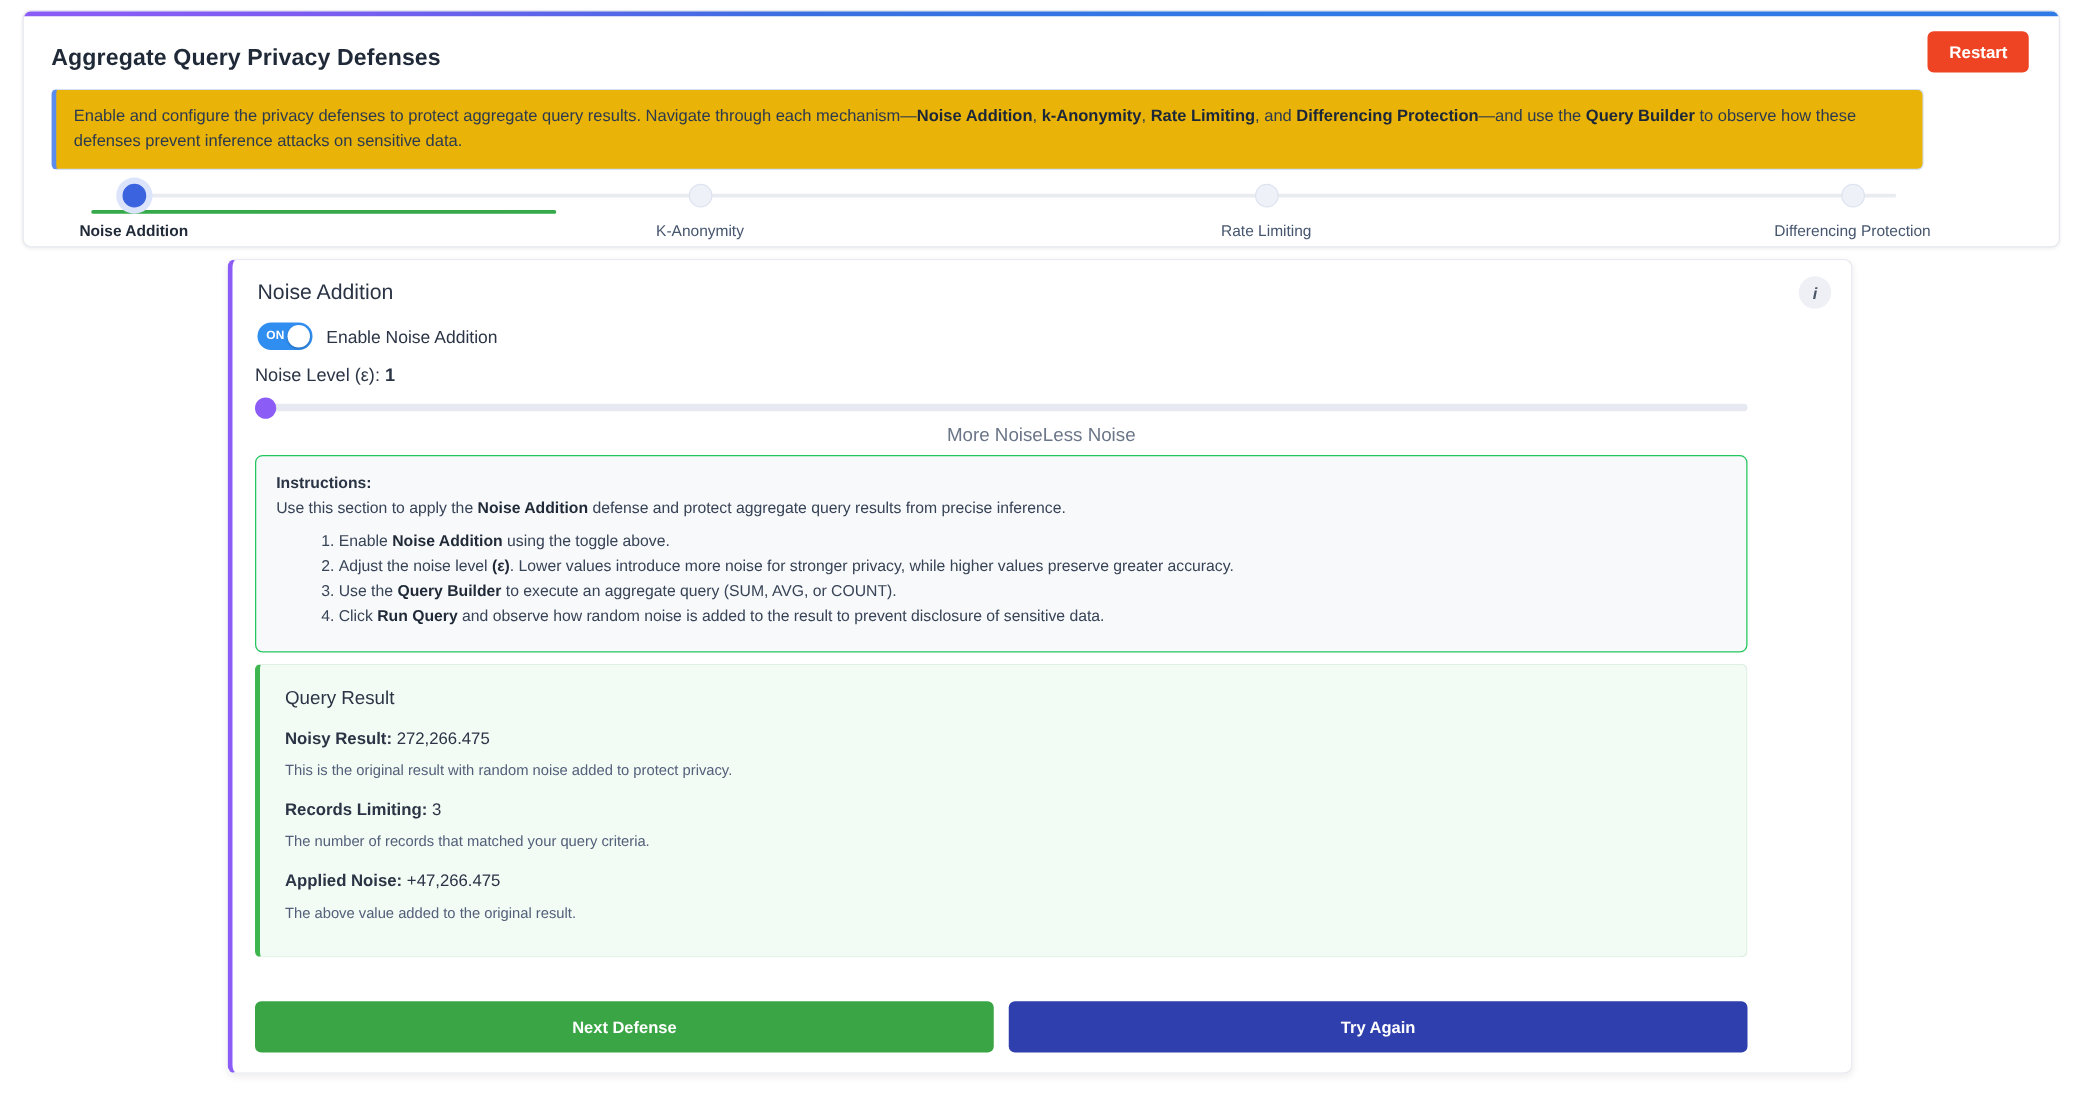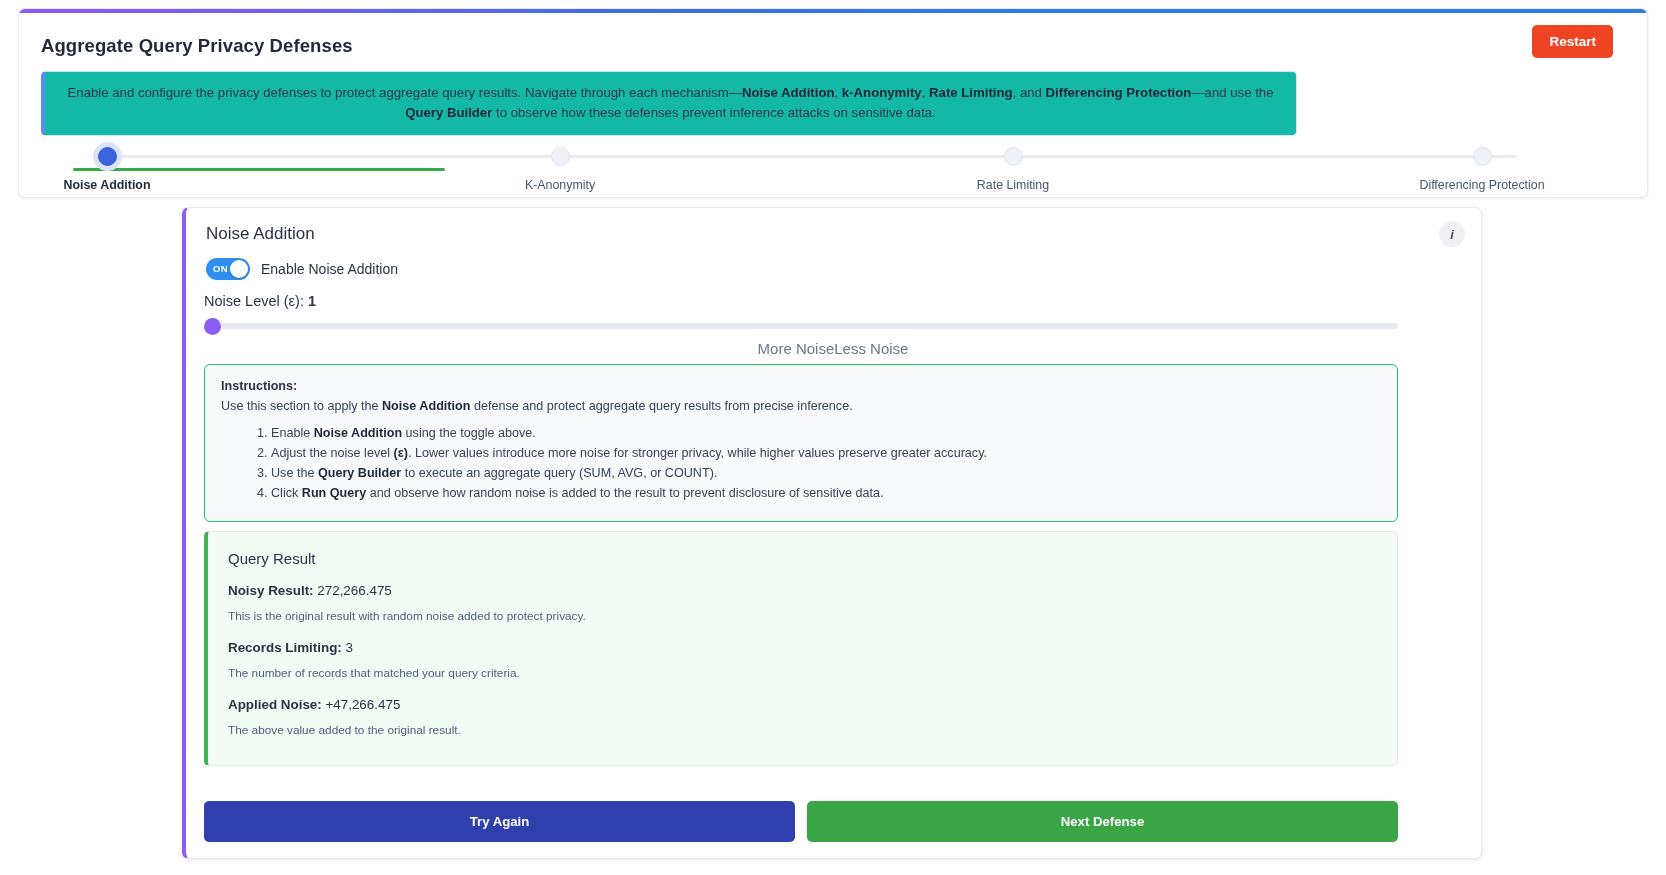--- a/index.html
+++ b/index.html
@@ -25,36 +25,36 @@
   .top-accent {
     position: absolute; left: 0; top: 0; width: 100%; height: 4px;
     background: linear-gradient(90deg,#8b5cf6 0%,#7c5cf0 14%,#3b6fe0 38%,#2f7ae5 62%,#2f7ae5 100%);
   }
   .top-title {
     position: absolute; left: 22px; top: 26px;
     font-size: 18.5px; font-weight: bold; color: #1f2937;
     letter-spacing: .1px;
   }
   .restart-btn {
-    position: absolute; right: 34px; top: 16px;
+    position: absolute; right: 24px; top: 16px;
     background: #ef4423; color: #fff;
     border: none; border-radius: 5px;
     font-family: "Liberation Sans", sans-serif;
     font-size: 13.5px; font-weight: bold;
     padding: 9px 17px; cursor: pointer;
   }
   .notice {
     position: absolute; left: 22px; top: 62px;
-    width: 1256px;
-    background: #14b8a6;
+    width: 1498px;
+    background: #eab308;
     border: 1px solid #cfe0f7;
     border-left: 4px solid #5b8def;
     border-radius: 5px;
     padding: 11px 14px 12px 14px;
-    font-size: 13.2px; line-height: 20px; color: #2c3a4e; text-align: center;
+    font-size: 13.2px; line-height: 20px; color: #2c3a4e;
   }
   .notice b { font-weight: bold; color: #1b2738; }
 
   
   .stepper { position: absolute; left: 54px; top: 130px; width: 1478px; height: 55px; }
   .step-track {
     position: absolute; left: 34px; top: 16px; right: 34px; height: 3px;
     background: #e9ebf1; border-radius: 2px;
   }
   .step-progress {
@@ -276,18 +276,18 @@
       <div class="sub">The number of records that matched your query criteria.</div>
 
       <div class="line">
         <b>Applied Noise:</b>
         <span>+47,266.475</span>
       </div>
       <div class="sub">The above value added to the original result.</div>
     </div>
 
     <div class="actions">
+      <button class="btn btn-next">Next Defense</button>
       <button class="btn btn-try">Try Again</button>
-      <button class="btn btn-next">Next Defense</button>
     </div>
   </div>
 
 </div>
 
 </body></html>

